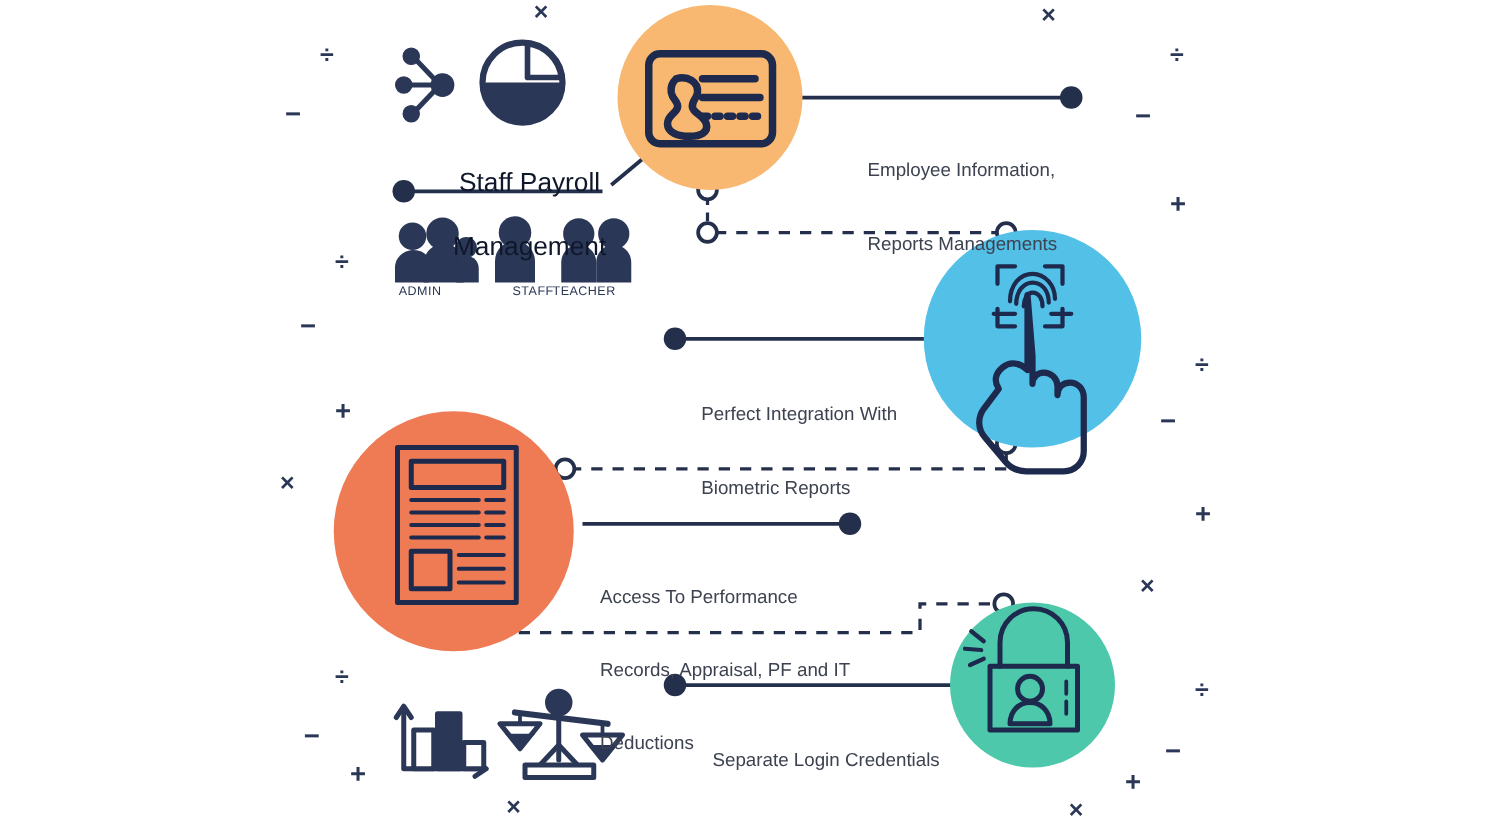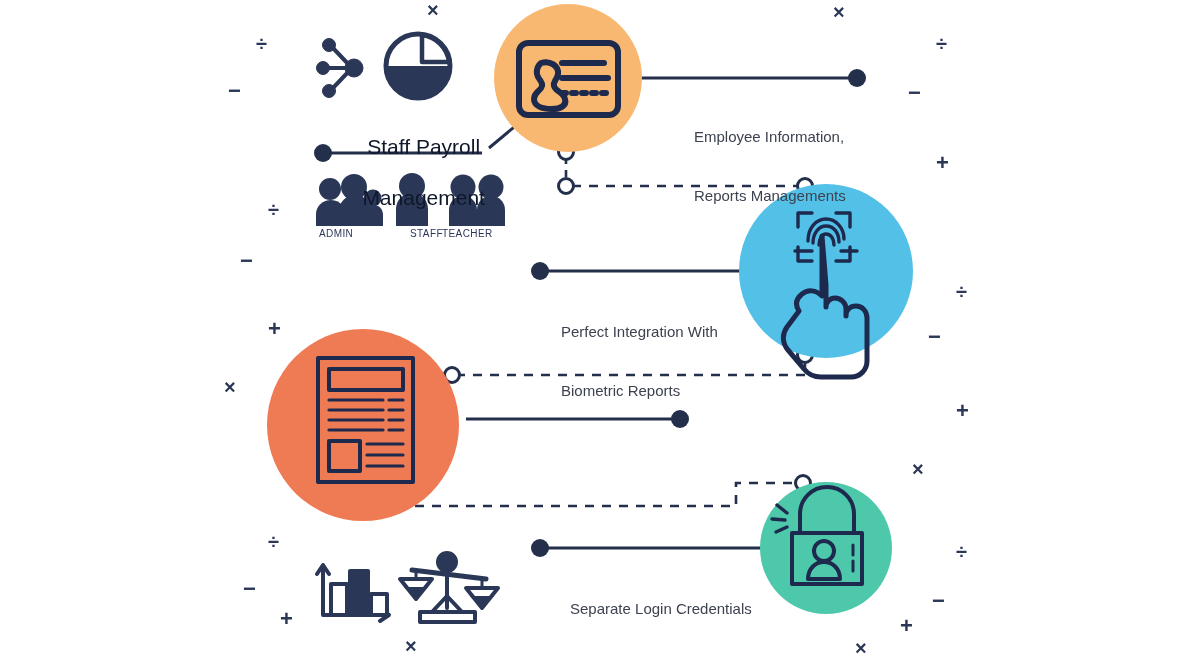--- a/index.html
+++ b/index.html
@@ -238,20 +238,25 @@
   <div class="txt cap-label" style="left:694px;top:88px;">
     <div>Employee Information,</div>
     <div>Reports Managements</div>
   </div>
 
   <div class="txt cap-label" style="left:561px;top:283px;">
     <div>Perfect Integration With</div>
     <div>Biometric Reports</div>
   </div>
 
+  <div class="txt cap-label" style="left:480px;top:429px;">
+    <div>Access To Performance</div>
+    <div>Records, Appraisal, PF and IT</div>
+    <div>Deductions</div>
+  </div>
 
   <div class="txt cap-label" style="left:570px;top:560px;">
     <div>Separate Login Credentials</div>
     
   </div>
 
   <div id="math-layer" style="position:absolute;left:0;top:0;width:1200px;height:656px;pointer-events:none;">
       <div style="position: absolute; left: 427px; top: 0px; font-size: 20px; color: rgb(43, 55, 87); font-family: &quot;Liberation Sans&quot;, &quot;DejaVu Sans&quot;, sans-serif; font-weight: 700; line-height: 1;">×</div>
       <div style="position: absolute; left: 833px; top: 2px; font-size: 20px; color: rgb(43, 55, 87); font-family: &quot;Liberation Sans&quot;, &quot;DejaVu Sans&quot;, sans-serif; font-weight: 700; line-height: 1;">×</div>
       <div style="position: absolute; left: 256px; top: 34px; font-size: 20px; color: rgb(43, 55, 87); font-family: &quot;Liberation Sans&quot;, &quot;DejaVu Sans&quot;, sans-serif; font-weight: 700; line-height: 1;">÷</div>

